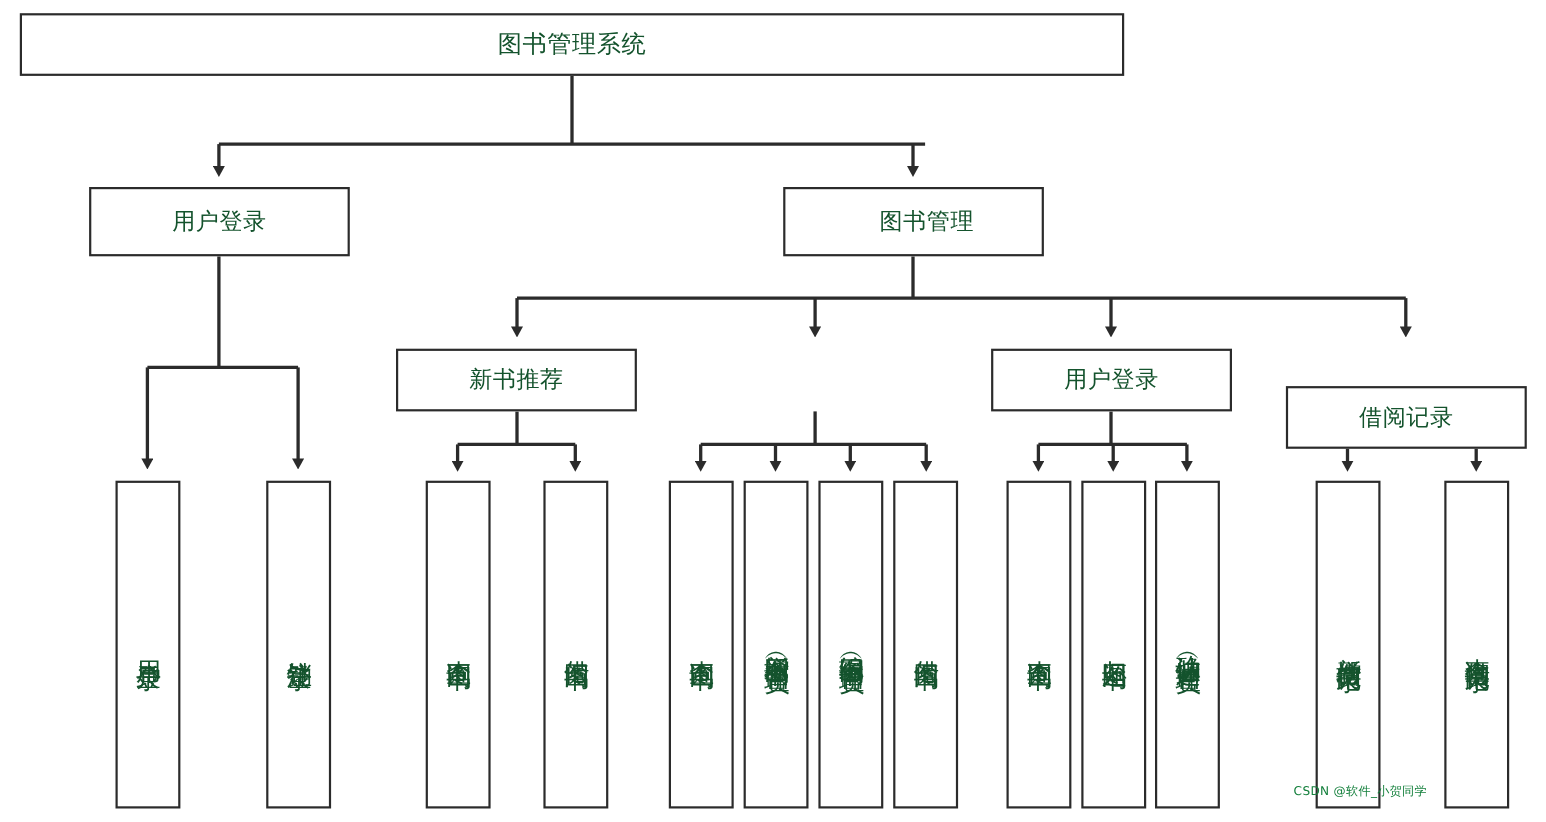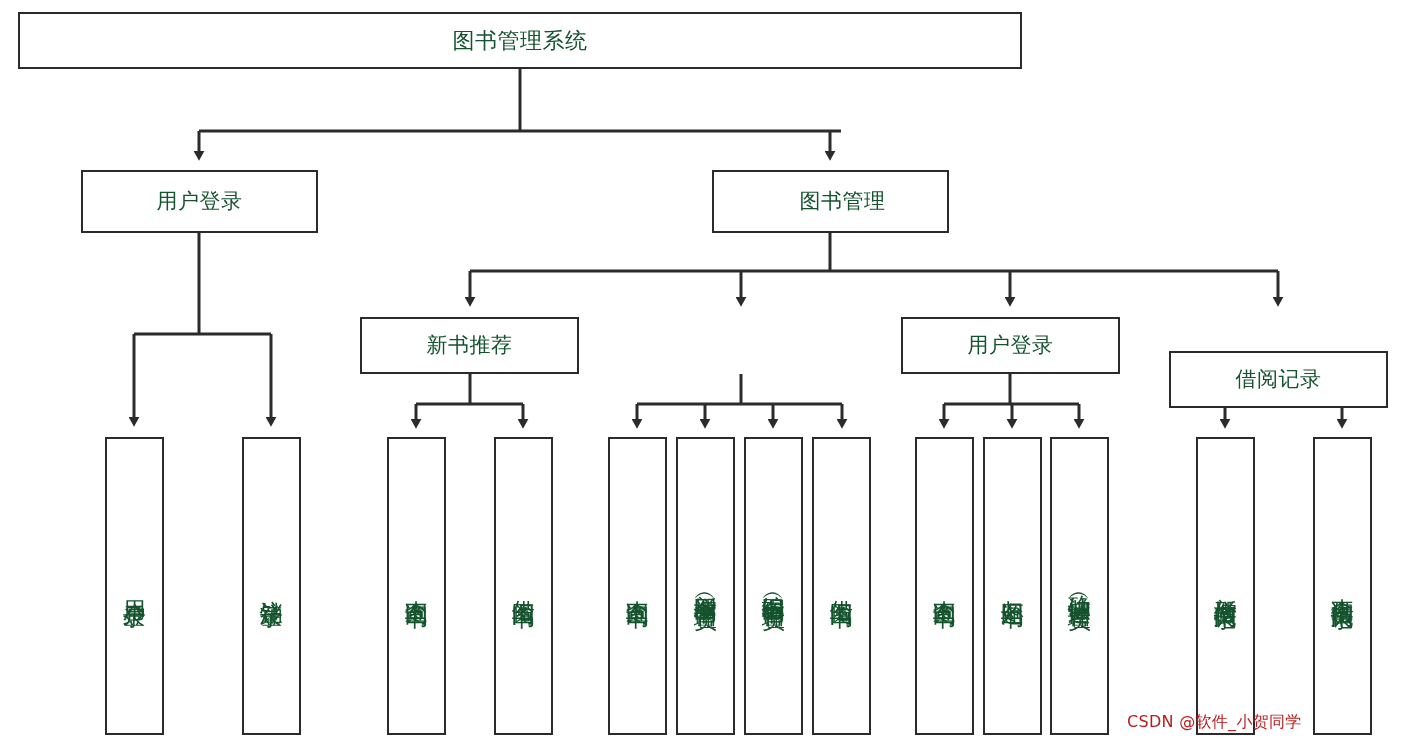--- a/index.html
+++ b/index.html
@@ -59,24 +59,24 @@
   .node.v .node-label {
     writing-mode: vertical-rl;
     text-orientation: upright;
     font-size: 23px;
     line-height: 1.06;
     letter-spacing: 2px;
     white-space: nowrap;
   }
   .watermark {
     position: absolute;
-    left: 1127px;
+    left: 1176px;
     top: 712px;
-    font-size: 16px;
-    color: #b91c1c;
+    font-size: 11px;
+    color: #15803d;
     white-space: nowrap;
     font-family: "DejaVu Sans", "Liberation Sans", sans-serif;
     letter-spacing: 0.3px;
   }
 </style>
 </head>
 <body>
 
 <div id="canvas">
 

